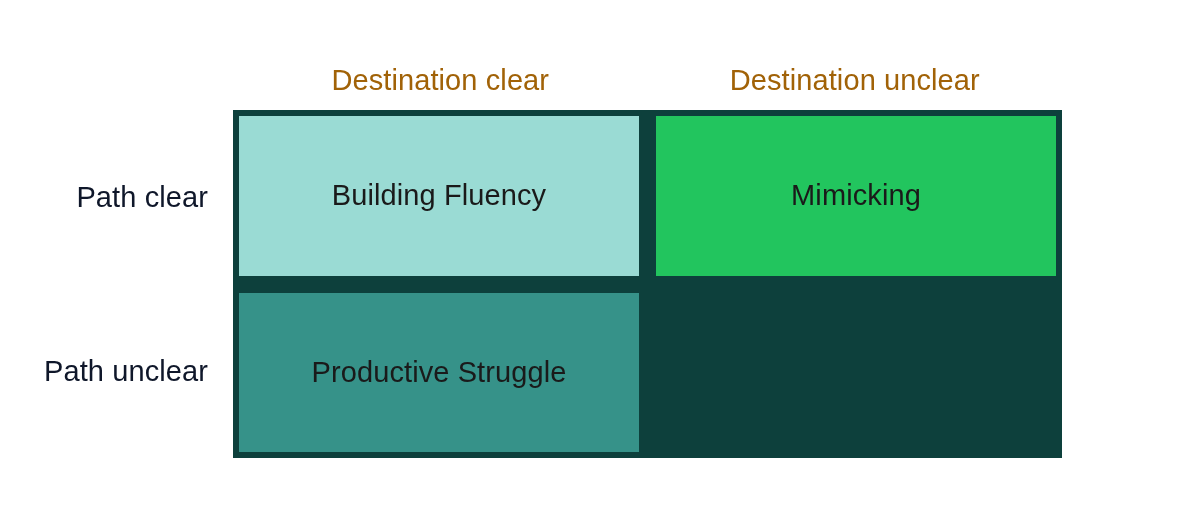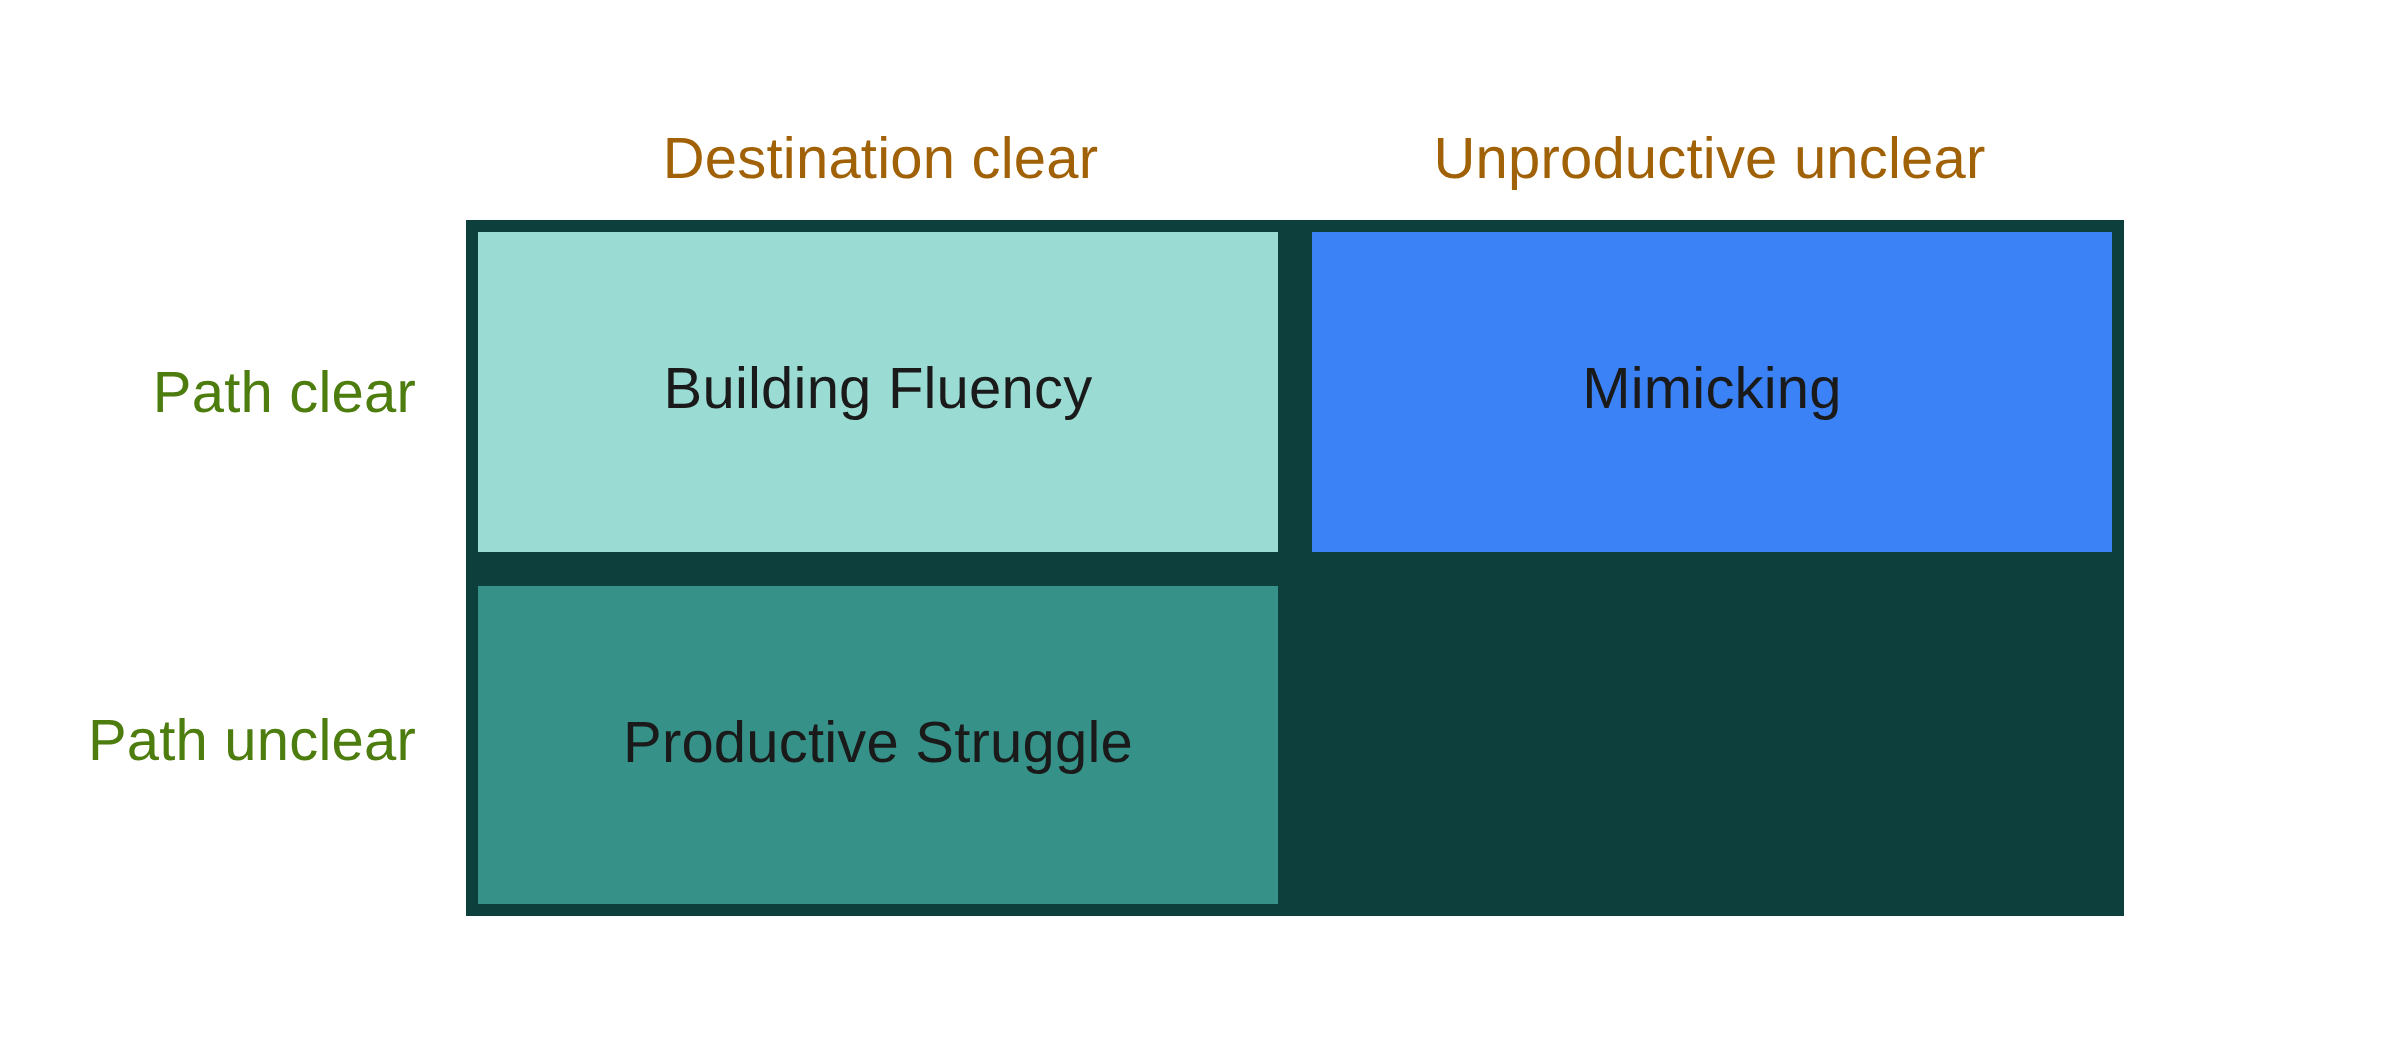--- a/index.html
+++ b/index.html
@@ -59,21 +59,21 @@
   .row-header {
     flex: 1 1 0;
     display: flex;
     align-items: center;
     justify-content: flex-end;
     padding-right: 12px;
     box-sizing: border-box;
     font-size: 29px;
     font-weight: 300;
     letter-spacing: 0.1px;
-    color: #4d7c0f;
+    color: #0f172a;
     white-space: nowrap;
   }
 
   
   .matrix-grid {
     position: absolute;
     left: 233px;
     top: 110px;
     width: 829px;
     height: 348px;
@@ -101,38 +101,38 @@
 </head>
 <body style="background: rgb(255, 255, 255);">
 
 <div id="matrix-figure" style="background: rgb(255, 255, 255); color: rgb(26, 26, 26);">
 
   <div class="col-headers">
     <div class="col-header">
       <span>Destination clear</span>
     </div>
     <div class="col-header">
-      <span>Unproductive unclear</span>
+      <span>Destination unclear</span>
     </div>
   </div>
 
   <div class="row-headers">
     <div class="row-header">
       <span>Path clear</span>
     </div>
     <div class="row-header">
       <span>Path unclear</span>
     </div>
   </div>
 
   <div class="matrix-grid" style="background: rgb(13, 64, 60); border-color: rgb(13, 64, 60);">
     <div class="matrix-cell" style="background: rgb(154, 219, 212);">
       <span>Building Fluency</span>
     </div>
-    <div class="matrix-cell" style="background: #3b82f6;">
+    <div class="matrix-cell" style="background: #22c55e;">
       <span>Mimicking</span>
     </div>
     <div class="matrix-cell" style="background: rgb(54, 146, 137);">
       <span>Productive Struggle</span>
     </div>
   </div>
 
 </div>
 
 </body></html>

